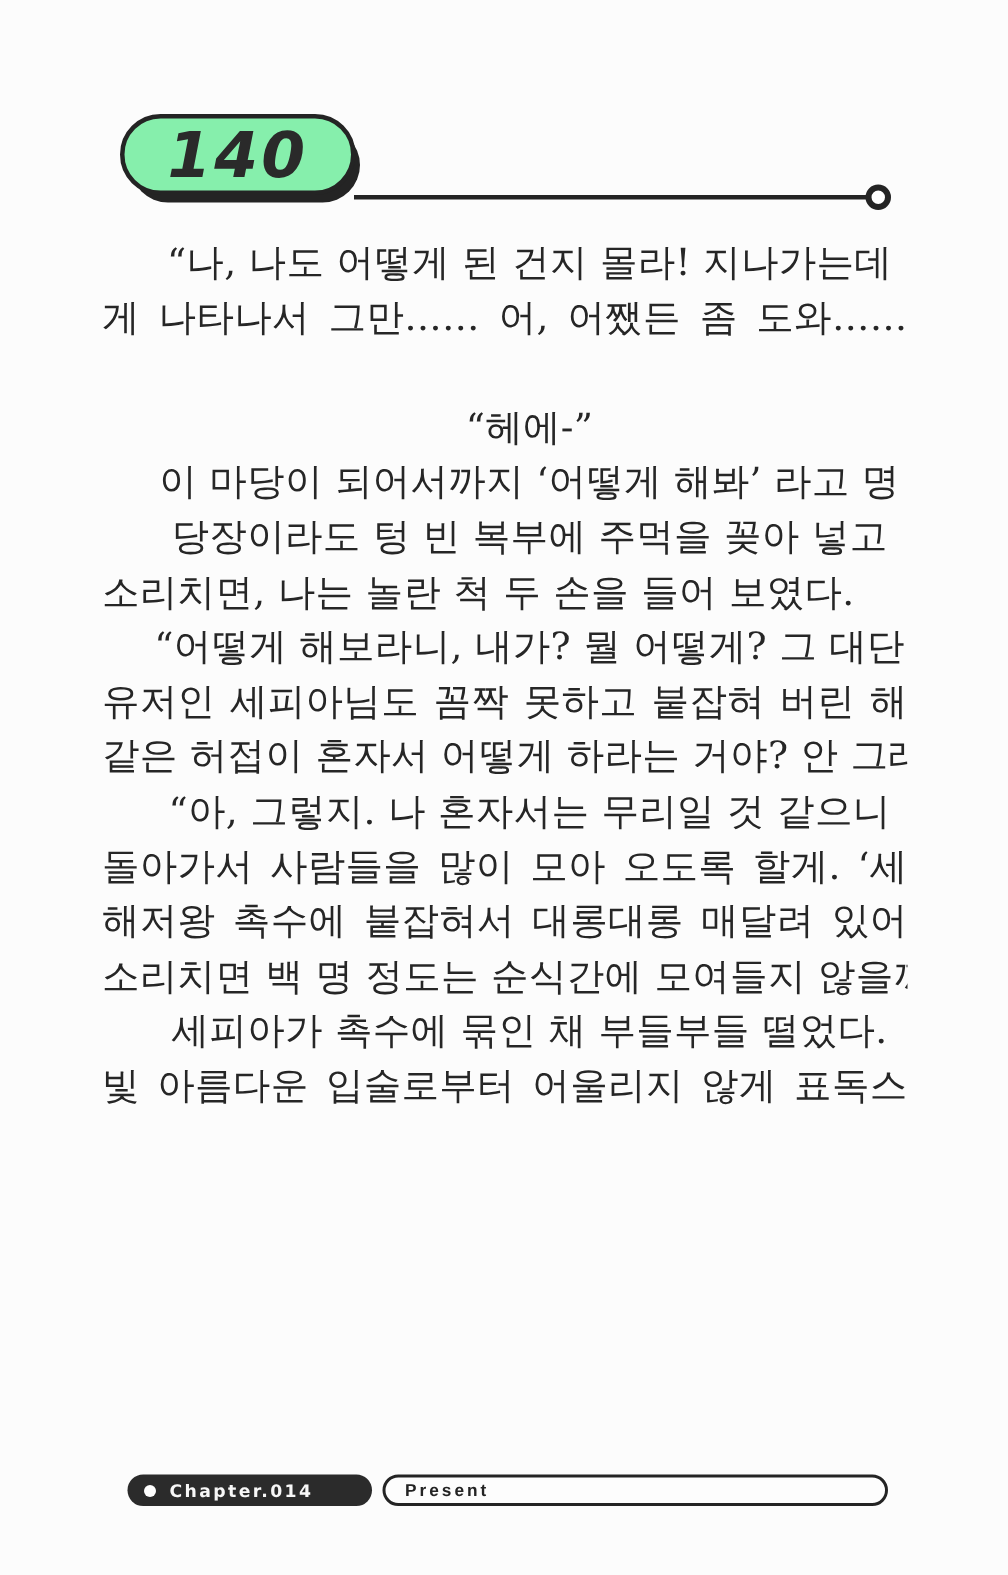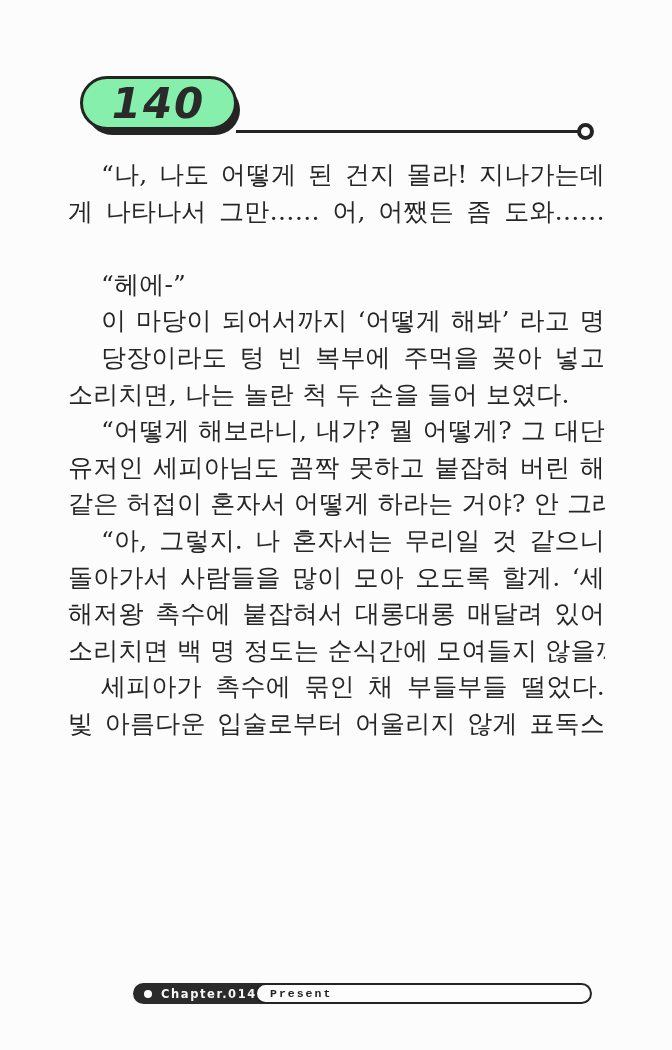--- a/index.html
+++ b/index.html
@@ -60,59 +60,58 @@
   .line {
     height: 36.6px;
     overflow: hidden;
     white-space: nowrap;
   }
   .line.justify {
     white-space: normal;
     text-align: justify;
     text-align-last: justify;
   }
-  .line.indent { padding-left: 33px; }
+  .line.indent { padding-left: 33px; text-align: center; }
   .line.blank { }
 
   
   .footer-chapter {
     position: absolute;
     left: 85px; top: 983px;
     width: 163px; height: 21px;
     box-sizing: border-box;
     background: #2b2b2b;
     border-radius: 11px;
     display: flex; align-items: center;
     gap: 9px;
     padding-left: 11px;
     color: #f7f7f7;
     font-family: "DejaVu Sans", "Liberation Sans", sans-serif;
     font-weight: bold;
     font-size: 11.5px;
     letter-spacing: 1.6px;
-    margin-left: 48px;
   }
   .footer-dot {
     width: 8px; height: 8px;
     border-radius: 50%;
     background: #ffffff;
     flex: 0 0 auto;
   }
   .footer-present {
     position: absolute;
     left: 255px; top: 983px;
     width: 337px; height: 21px;
     box-sizing: border-box;
     background: #fdfdfd;
     border: 2px solid #242424;
     border-radius: 11px;
     display: flex; align-items: center;
     padding-left: 13px;
     color: #242424;
-    font-family: Liberation Mono, monospace;
+    font-family: Liberation Sans, sans-serif;
     font-weight: bold;
     font-size: 11.5px;
     letter-spacing: 2px;
     text-align: center;
   }
 </style>
 </head>
 <body>
 
 <div class="page-badge">

